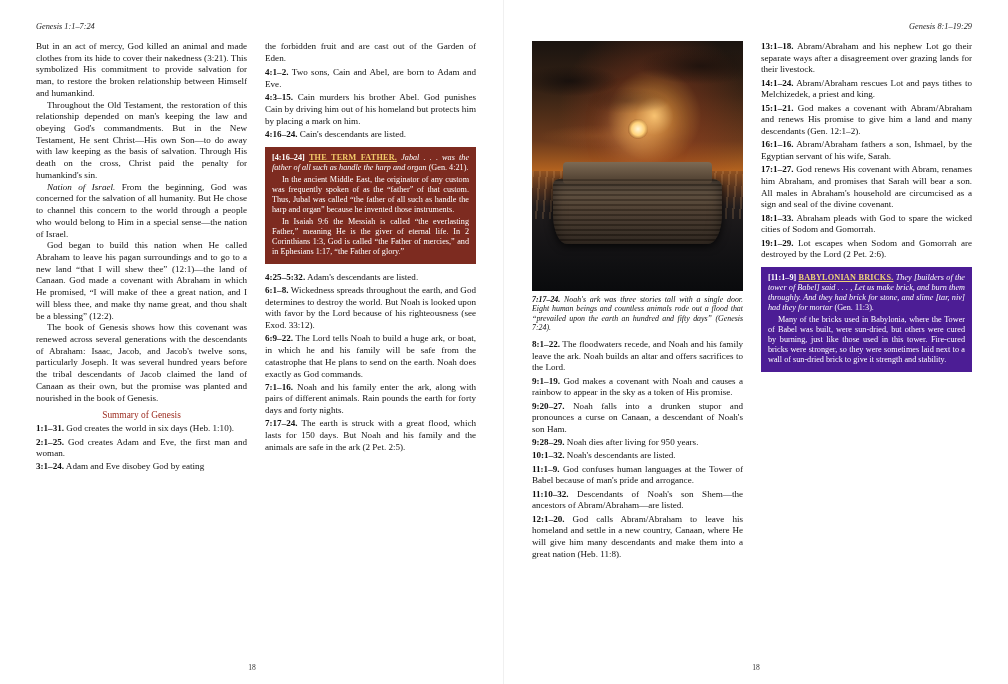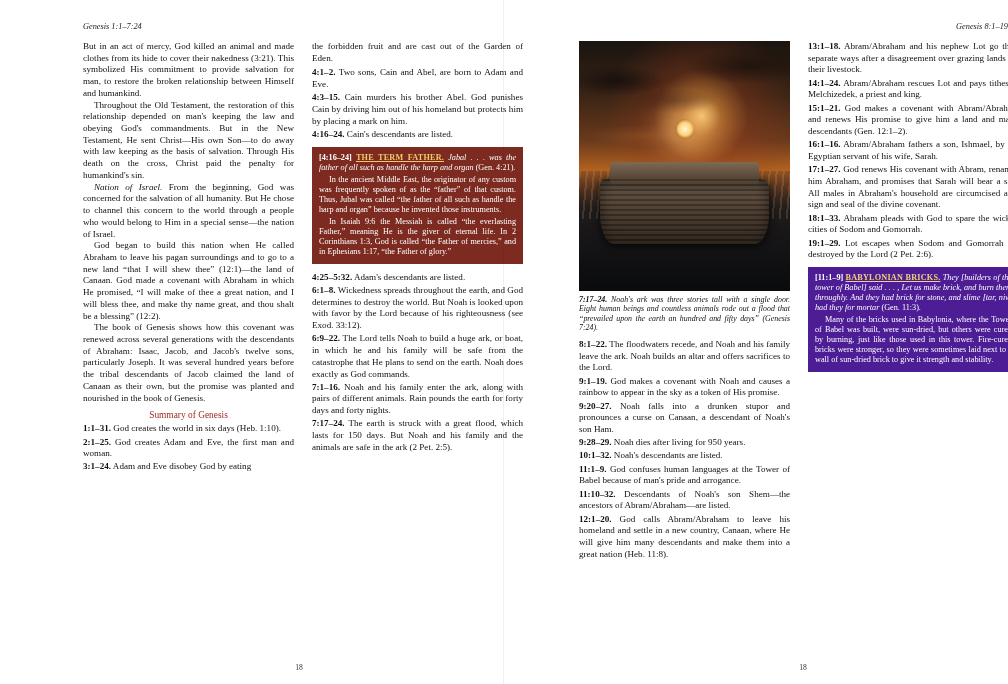--- a/index.html
+++ b/index.html
@@ -6,21 +6,21 @@
   html, body { margin:0; padding:0; }
   body {
     width: 1008px; height: 684px;
     background: #ffffff;
     font-family: "Liberation Serif", serif;
     color: #111;
     overflow: hidden;
   }
   .spread { position: relative; width: 1008px; height: 684px; display: flex; }
   .page { position: relative; width: 504px; height: 684px; }
-  .page.left  { padding: 22px 28px 10px 36px; margin-left: 47px; }
+  .page.left  { padding: 22px 28px 10px 36px; }
   .page.right { padding: 22px 36px 26px 28px; }
 
   .runhead {
     font-family: "Liberation Serif", serif;
     font-style: italic;
     font-size: 8.3px;
     color: #1b1b1b;
     margin-bottom: 9px;
     height: 10px;
   }

